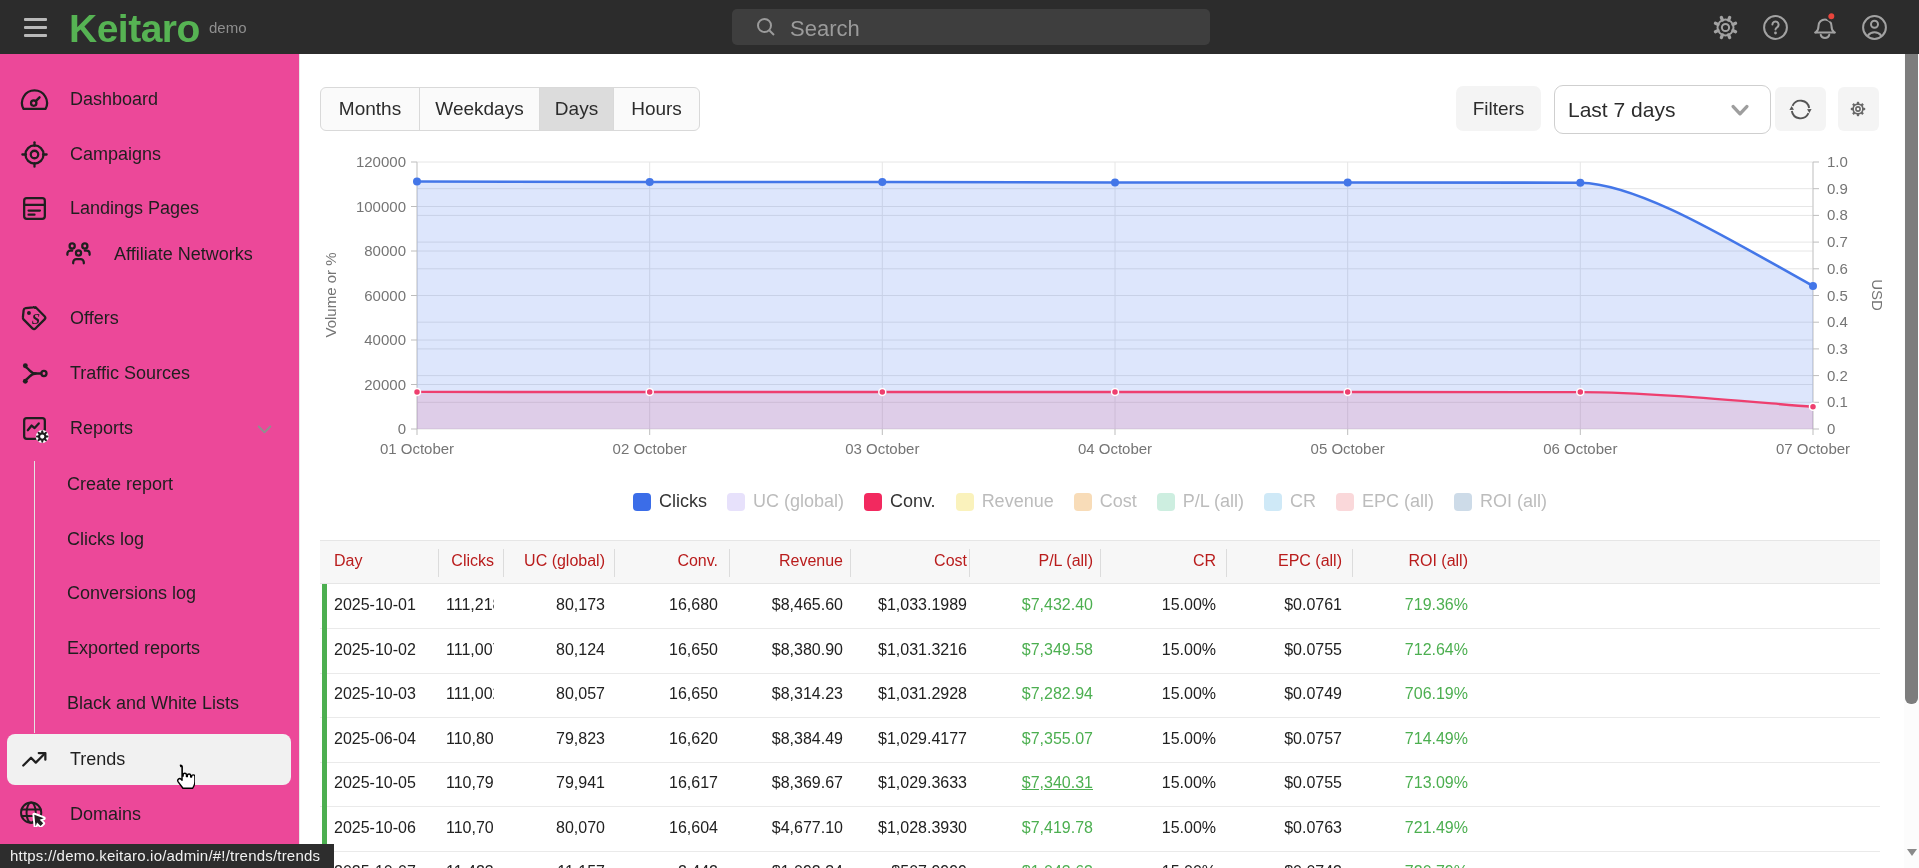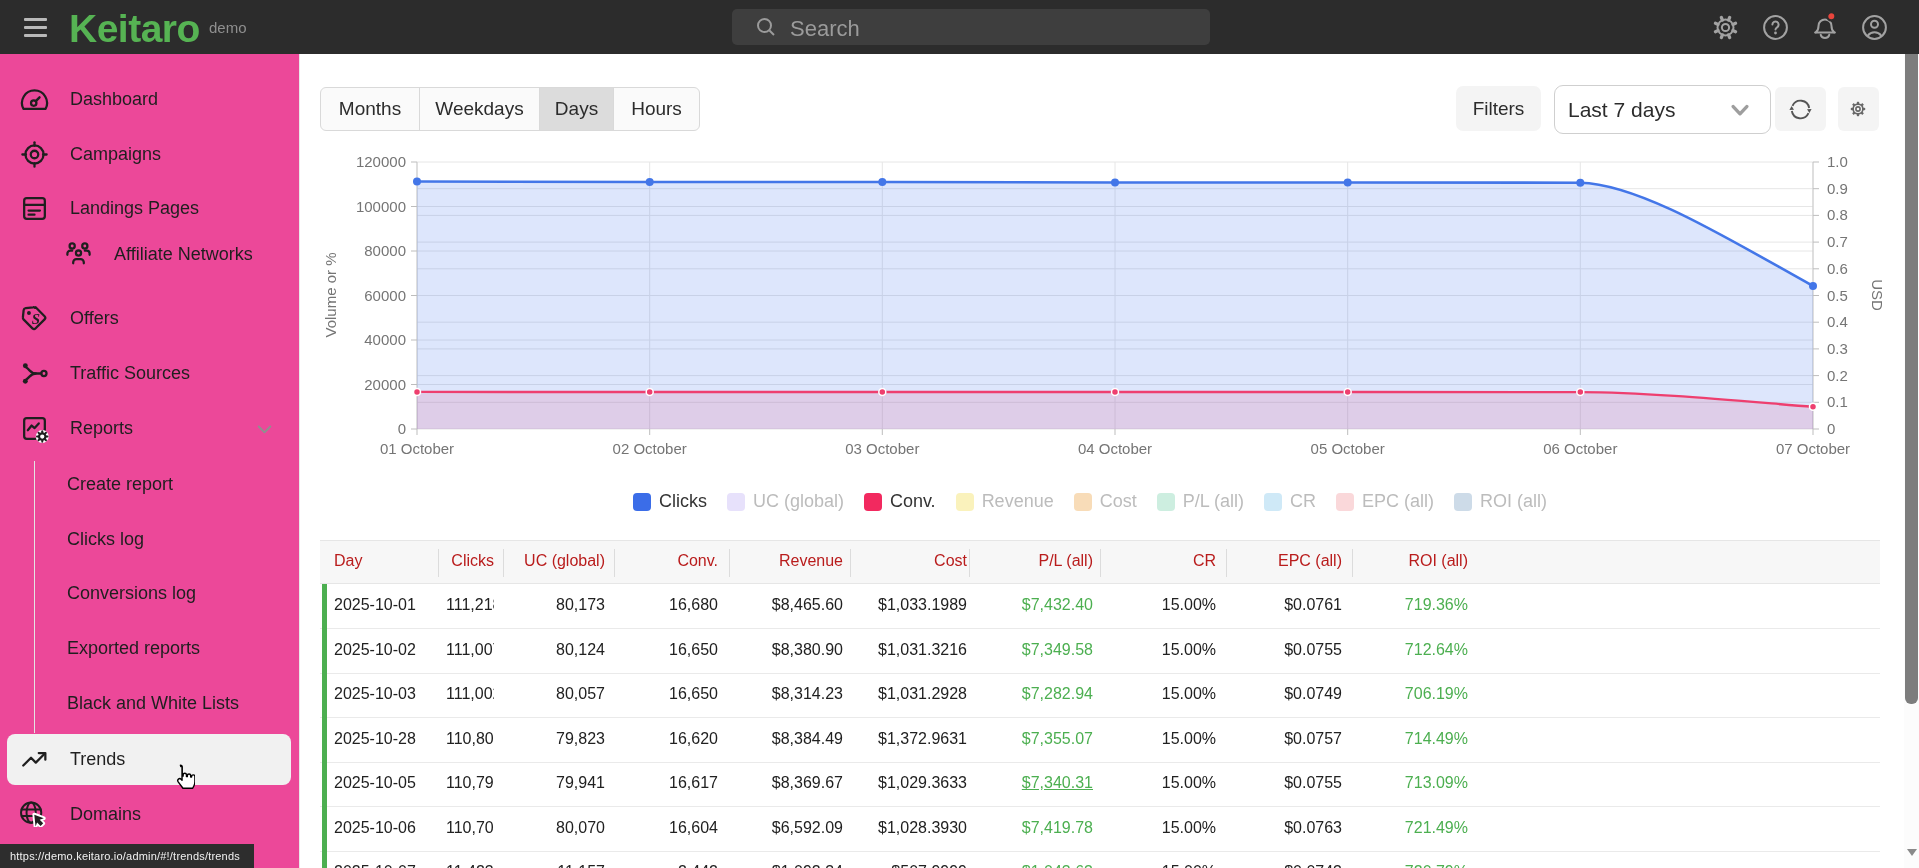--- a/index.html
+++ b/index.html
@@ -14,21 +14,21 @@
 #search { position:absolute; left:732px; top:9px; width:478px; height:36px; background:#3e3e3e; border-radius:5px; }
 #search .ph { position:absolute; left:58px; top:7px; font-size:22px; color:#9b9b9b; }
 .topicon { position:absolute; top:14px; }
 #sidebar { position:absolute; left:0; top:54px; width:300px; height:814px; background:#ec4899; border-right:1px solid #e8e8e8; }
 .mitem { position:absolute; left:0; width:299px; height:54px; }
 .mitem .ic { position:absolute; left:19px; top:11px; }
 .mitem .lb { position:absolute; left:70px; top:16px; font-size:18px; color:#1f1f1f; }
 .sitem { position:absolute; left:67px; font-size:18px; color:#1f1f1f; }
 #treeline { position:absolute; left:34px; top:407px; width:1px; height:272px; background:#e4e4e4; }
 #trendshl { position:absolute; left:7px; top:680px; width:284px; height:51px; background:#f1f1f1; border-radius:8px; }
-#statusbar { position:absolute; left:0; top:844px; height:24px; background:#2d2d2d; color:#f1f1f1; font-size:11px; letter-spacing:0.2px; line-height:24px; padding:0 14px 0 10px; }
+#statusbar { position:absolute; left:0; top:844px; height:24px; background:#2d2d2d; color:#f1f1f1; font-size:15px; letter-spacing:0.2px; line-height:24px; padding:0 14px 0 10px; }
 #sbtrack { position:absolute; left:1904px; top:54px; width:15px; height:814px; background:#fcfcfc; }
 #sbthumb { position:absolute; left:1905px; top:54px; width:13px; height:650px; background:#7d7d7d; border-radius:0 0 6px 6px; }
 #sbarrow { position:absolute; left:1907px; top:849px; width:0; height:0; border-left:5px solid transparent; border-right:5px solid transparent; border-top:7px solid #8a8a8a; }
 #tabs { position:absolute; left:320px; top:87px; height:44px; display:flex; border:1px solid #d9d9d9; border-radius:6px; background:#fafafa; overflow:hidden; }
 #tabs .tab { font-size:19px; color:#2c2c2c; line-height:42px; text-align:center; border-right:1px solid #d9d9d9; }
 #tabs .tab:last-child { border-right:none; }
 #tabs .active { background:#dcdcdc; }
 #filters { position:absolute; left:1456px; top:86px; width:85px; height:45px; background:#f4f4f4; border-radius:7px; font-size:19px; color:#2c2c2c; text-align:center; line-height:45px; }
 #select { position:absolute; left:1554px; top:85px; width:217px; height:49px; background:#fff; border:1px solid #cfcfcf; border-radius:9px; font-size:21px; color:#2c2c2c; line-height:47px; padding-left:13px; }
 #btn-refresh { position:absolute; left:1775px; top:87px; width:51px; height:44px; background:#f4f4f4; border-radius:6px; }
@@ -246,26 +246,26 @@
 <div class="cell r" style="left:0; width:398px;">16,650</div>
 <div class="cell r" style="left:0; width:523px;">$8,314.23</div>
 <div class="cell r" style="left:0; width:647px;">$1,031.2928</div>
 <div class="cell r green" style="left:0; width:773px;">$7,282.94</div>
 <div class="cell r" style="left:0; width:896px;">15.00%</div>
 <div class="cell r" style="left:0; width:1022px;">$0.0749</div>
 <div class="cell r green" style="left:0; width:1148px;">706.19%</div>
 </div>
 <div class="trow" style="top:177.5px;">
 <div class="stripe"></div>
-<div class="cell" style="left:14px;">2025-10-28</div>
+<div class="cell" style="left:14px;">2025-06-04</div>
 <div class="cell" style="left:126px; width:48px; overflow:hidden;">110,805</div>
 <div class="cell r" style="left:0; width:285px;">79,823</div>
 <div class="cell r" style="left:0; width:398px;">16,620</div>
 <div class="cell r" style="left:0; width:523px;">$8,384.49</div>
-<div class="cell r" style="left:0; width:647px;">$1,372.9631</div>
+<div class="cell r" style="left:0; width:647px;">$1,029.4177</div>
 <div class="cell r green" style="left:0; width:773px;">$7,355.07</div>
 <div class="cell r" style="left:0; width:896px;">15.00%</div>
 <div class="cell r" style="left:0; width:1022px;">$0.0757</div>
 <div class="cell r green" style="left:0; width:1148px;">714.49%</div>
 </div>
 <div class="trow" style="top:222.0px;">
 <div class="stripe"></div>
 <div class="cell" style="left:14px;">2025-10-05</div>
 <div class="cell" style="left:126px; width:48px; overflow:hidden;">110,797</div>
 <div class="cell r" style="left:0; width:285px;">79,941</div>
@@ -276,21 +276,21 @@
 <div class="cell r" style="left:0; width:896px;">15.00%</div>
 <div class="cell r" style="left:0; width:1022px;">$0.0755</div>
 <div class="cell r green" style="left:0; width:1148px;">713.09%</div>
 </div>
 <div class="trow" style="top:266.5px;">
 <div class="stripe"></div>
 <div class="cell" style="left:14px;">2025-10-06</div>
 <div class="cell" style="left:126px; width:48px; overflow:hidden;">110,702</div>
 <div class="cell r" style="left:0; width:285px;">80,070</div>
 <div class="cell r" style="left:0; width:398px;">16,604</div>
-<div class="cell r" style="left:0; width:523px;">$6,592.09</div>
+<div class="cell r" style="left:0; width:523px;">$4,677.10</div>
 <div class="cell r" style="left:0; width:647px;">$1,028.3930</div>
 <div class="cell r green" style="left:0; width:773px;">$7,419.78</div>
 <div class="cell r" style="left:0; width:896px;">15.00%</div>
 <div class="cell r" style="left:0; width:1022px;">$0.0763</div>
 <div class="cell r green" style="left:0; width:1148px;">721.49%</div>
 </div>
 <div class="trow" style="top:311.0px;">
 <div class="stripe"></div>
 <div class="cell" style="left:14px;">2025-10-07</div>
 <div class="cell" style="left:126px; width:48px; overflow:hidden;">11,423</div>

